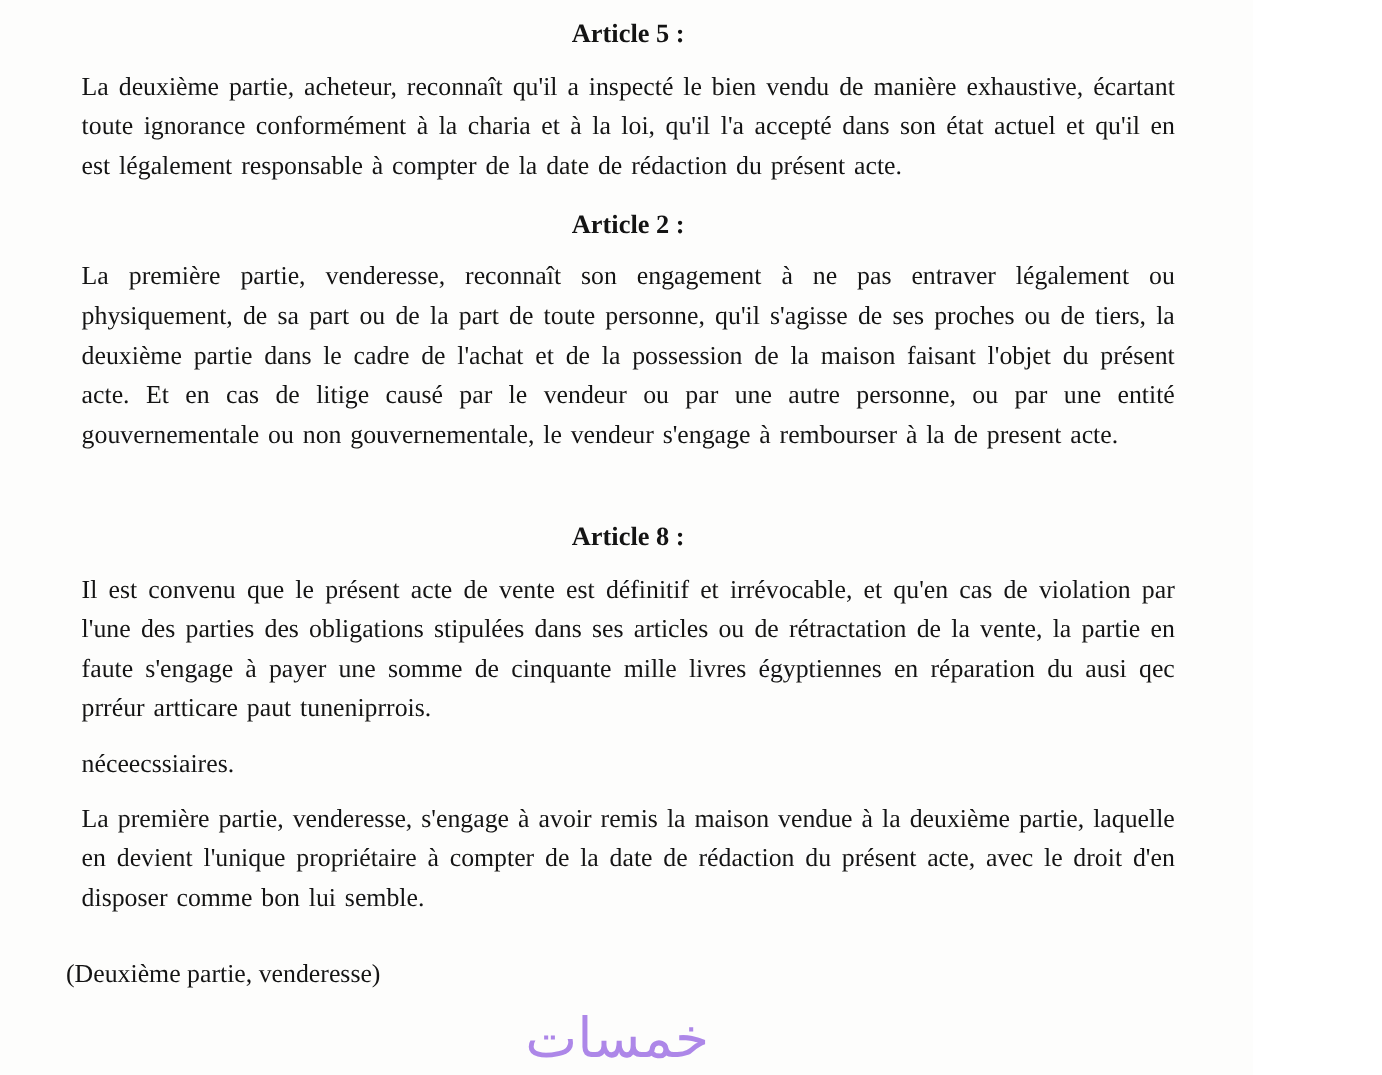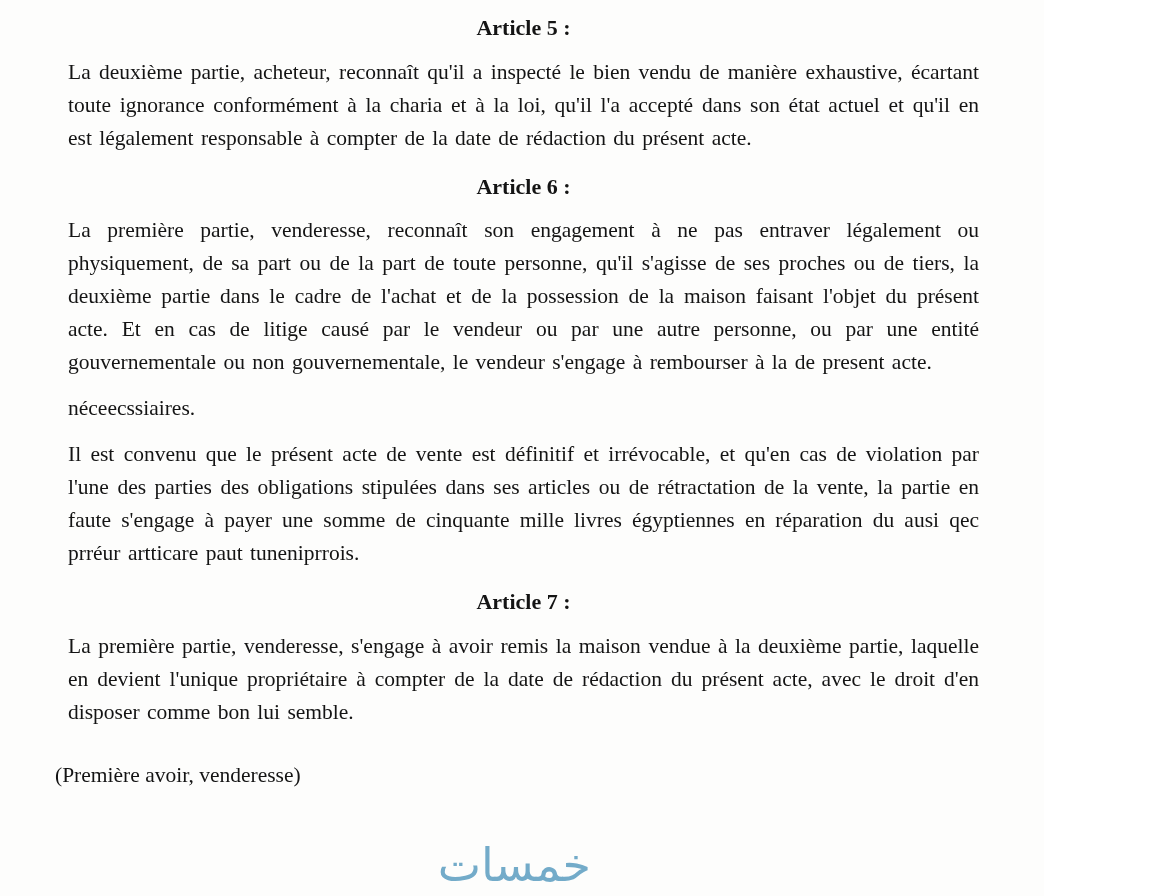--- a/index.html
+++ b/index.html
@@ -50,42 +50,42 @@
   }
   .sig-right {
     margin-right: 108px;
   }
   .watermark {
     position: absolute;
     left: 50%;
     top: 838px;
     transform: translateX(-55%);
     font-size: 46px;
-    color: #0369a1;
+    color: #6d28d9;
     opacity: 0.55;
     pointer-events: none;
     font-family: "DejaVu Sans", sans-serif;
   }
 </style>
 </head>
 <body>
 
 <div class="page">
 
   <h2 class="heading first">Article 5 :</h2>
   <p class="body-text">La deuxième partie, acheteur, reconnaît qu'il a inspecté le bien vendu de manière exhaustive, écartant toute ignorance conformément à la charia et à la loi, qu'il l'a accepté dans son état actuel et qu'il en est légalement responsable à compter de la date de rédaction du présent acte.</p>
 
-  <h2 class="heading">Article 6 :</h2>
+  <h2 class="heading">Article 2 :</h2>
   <p class="body-text">La première partie, venderesse, reconnaît son engagement à ne pas entraver légalement ou physiquement, de sa part ou de la part de toute personne, qu'il s'agisse de ses proches ou de tiers, la deuxième partie dans le cadre de l'achat et de la possession de la maison faisant l'objet du présent acte. Et en cas de litige causé par le vendeur ou par une autre personne, ou par une entité gouvernementale ou non gouvernementale, le vendeur s'engage à rembourser à la de present acte.</p>
 
+  <h2 class="heading gap-before">Article 8 :</h2>
+  <p class="body-text">Il est convenu que le présent acte de vente est définitif et irrévocable, et qu'en cas de violation par l'une des parties des obligations stipulées dans ses articles ou de rétractation de la vente, la partie en faute s'engage à payer une somme de cinquante mille livres égyptiennes en réparation du ausi qec prréur artticare paut tuneniprrois.</p>
   <p class="body-text extra-line">néceecssiaires.</p>
-  <p class="body-text">Il est convenu que le présent acte de vente est définitif et irrévocable, et qu'en cas de violation par l'une des parties des obligations stipulées dans ses articles ou de rétractation de la vente, la partie en faute s'engage à payer une somme de cinquante mille livres égyptiennes en réparation du ausi qec prréur artticare paut tuneniprrois.</p>
 
-  <h2 class="heading">Article 7 :</h2>
   <p class="body-text">La première partie, venderesse, s'engage à avoir remis la maison vendue à la deuxième partie, laquelle en devient l'unique propriétaire à compter de la date de rédaction du présent acte, avec le droit d'en disposer comme bon lui semble.</p>
 
   <div class="sig-row">
-    <span class="sig-left">(Première avoir, venderesse)</span>
+    <span class="sig-left">(Deuxième partie, venderesse)</span>
   </div>
 
   <div class="watermark">خمسات</div>
 
 </div>
 
 </body></html>

